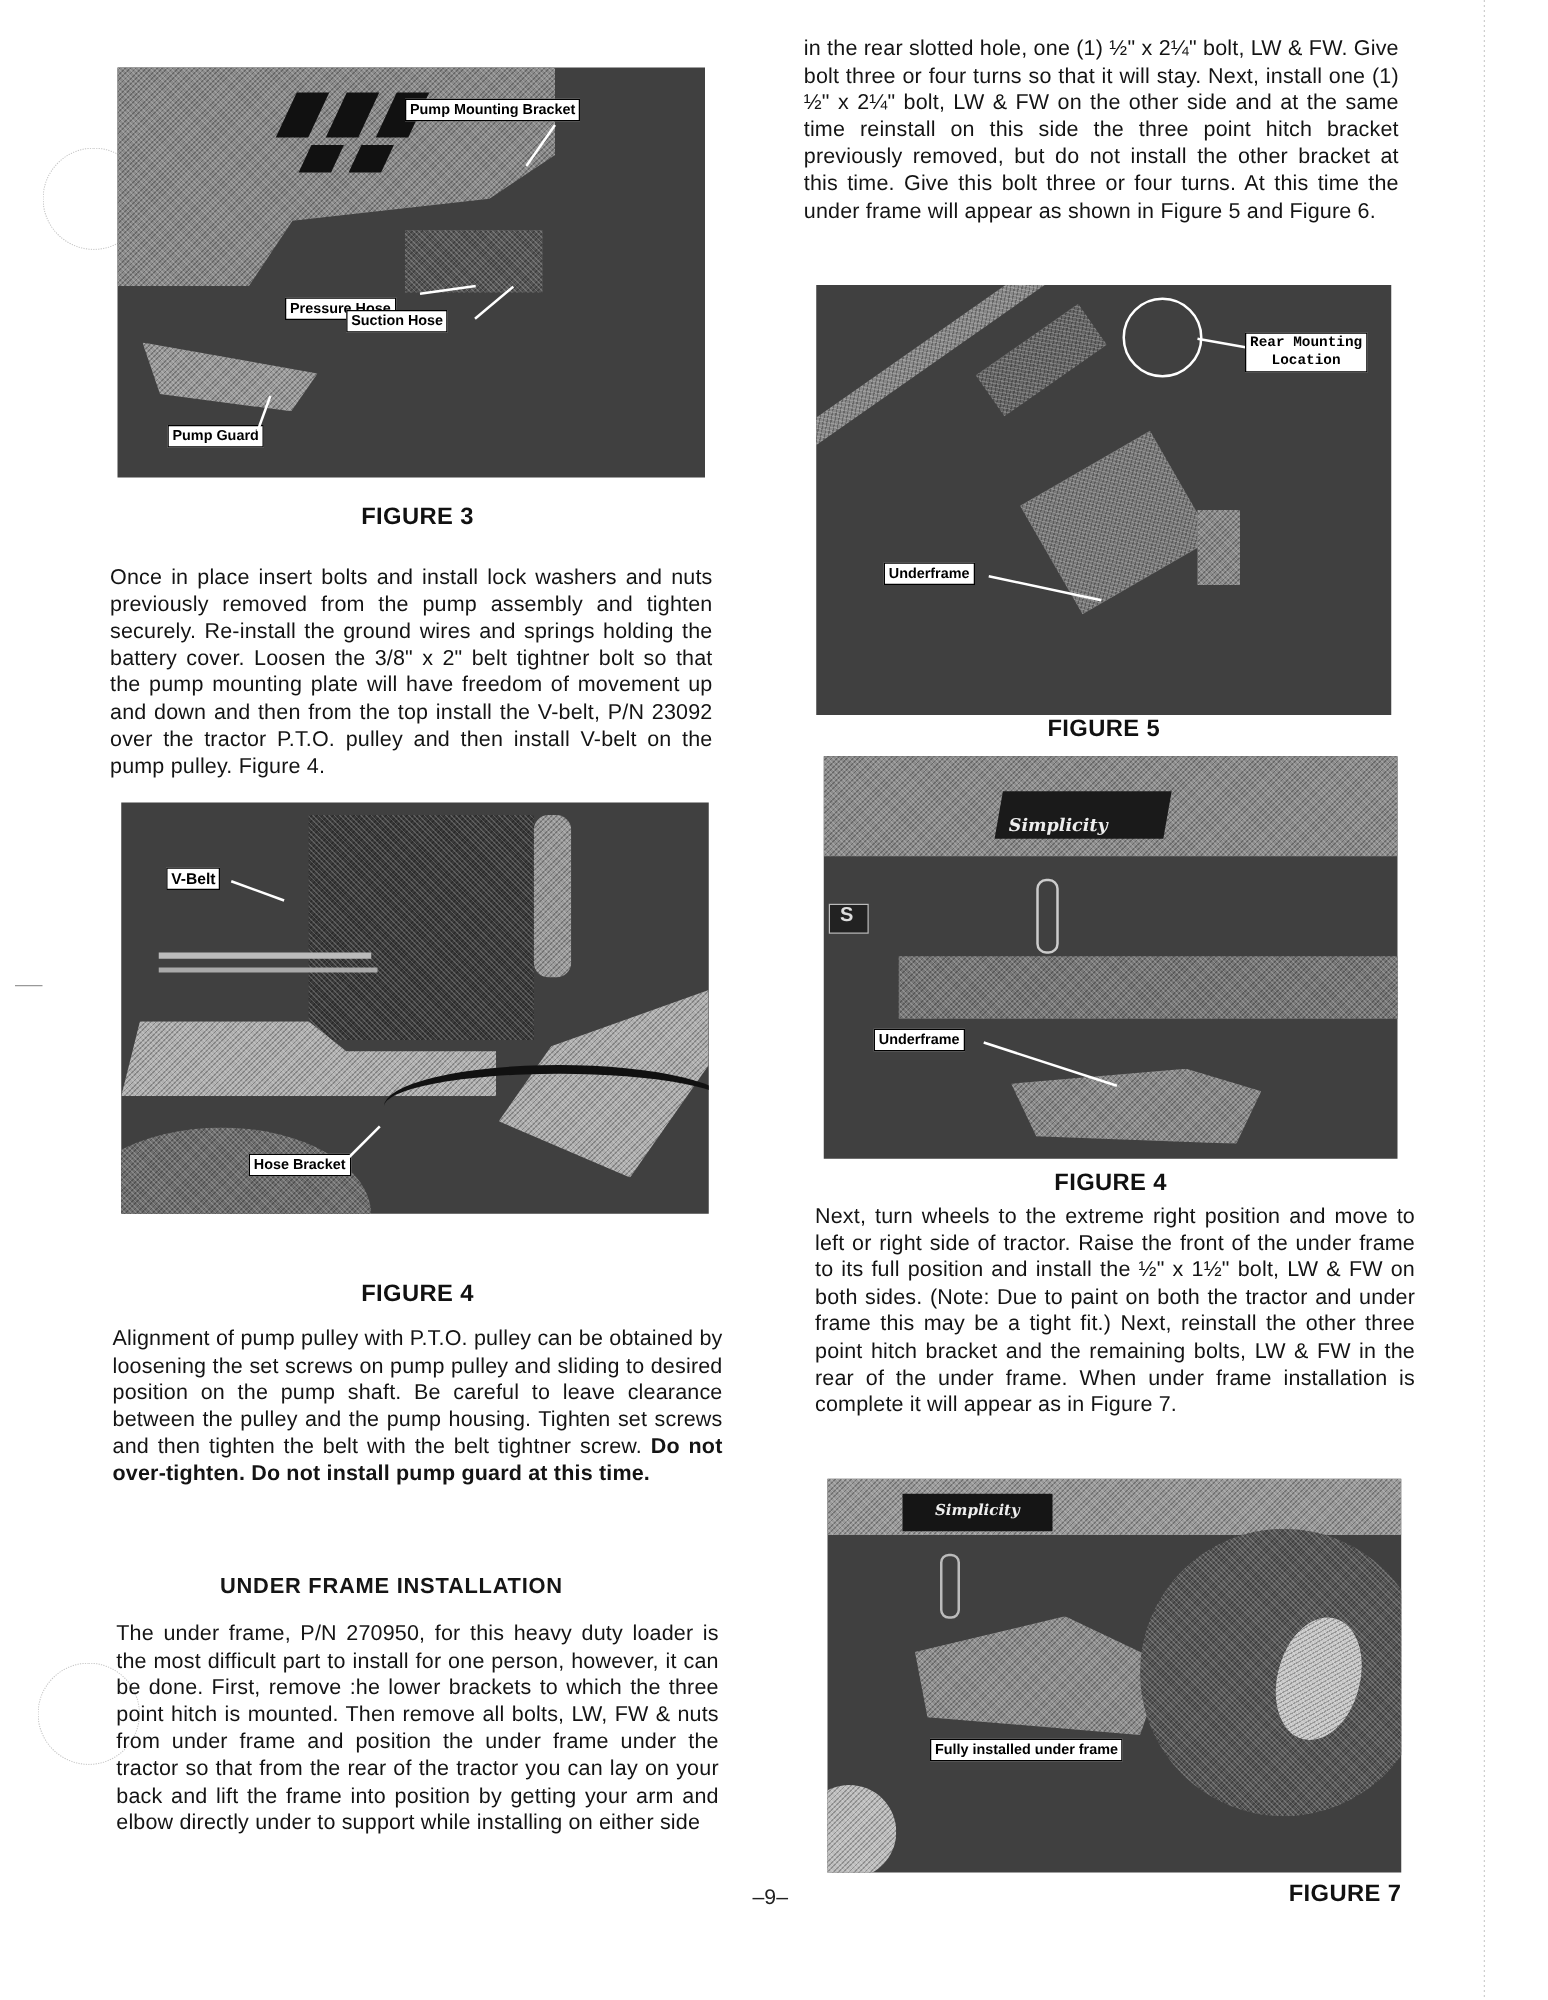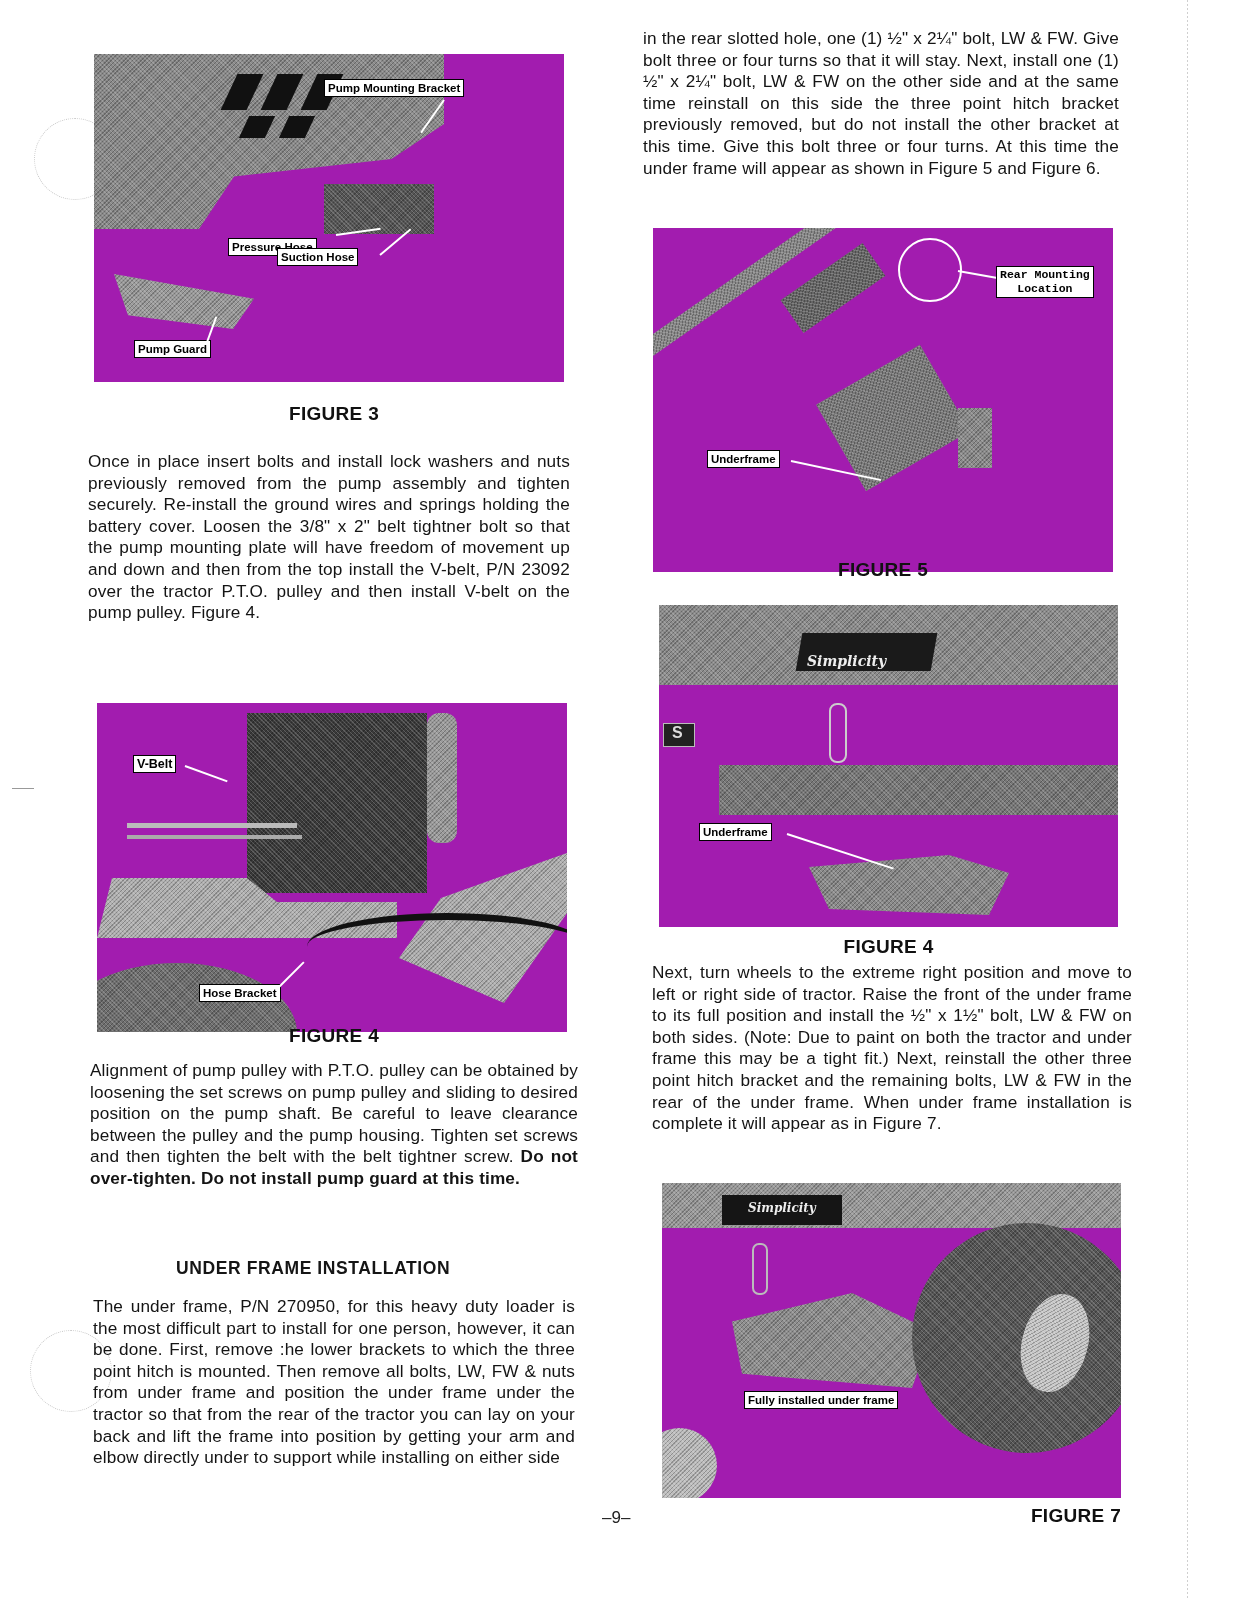--- a/index.html
+++ b/index.html
@@ -15,21 +15,21 @@
   }
   .para b { font-weight:700; }
   .caption {
     position:absolute; font-weight:700; font-size:19px; letter-spacing:0.3px;
     color:#111; text-align:center;
   }
   .heading {
     position:absolute; font-weight:700; font-size:17.5px; letter-spacing:0.6px; color:#151515;
   }
   .photo {
-    position:absolute; overflow:hidden; background:#a21caf;
+    position:absolute; overflow:hidden; background:#404040;
   }
   .photo .shape { position:absolute; }
   .grain {
     background-image:
       repeating-linear-gradient(45deg, rgba(255,255,255,0.18) 0 1px, transparent 1px 3px),
       repeating-linear-gradient(-45deg, rgba(0,0,0,0.25) 0 1px, transparent 1px 3px);
   }
   .lbl {
     position:absolute; background:#fff; color:#000; font-weight:700;
     font-size:11.5px; line-height:14px; padding:1px 3px; white-space:nowrap;
@@ -66,21 +66,21 @@
     <div class="arrow" style="left:242px;top:180px;width:45px;transform:rotate(-8deg);"></div>
     <div class="lbl" style="left:183px;top:194px;">Suction Hose</div>
     <div class="arrow" style="left:286px;top:200px;width:40px;transform:rotate(-40deg);"></div>
     <div class="lbl" style="left:40px;top:286px;">Pump Guard</div>
     <div class="arrow" style="left:112px;top:290px;width:30px;transform:rotate(-70deg);"></div>
   </div>
   <div class="caption" style="left:94px;top:403px;width:480px;">FIGURE 3</div>
 
   <div class="para" style="left:88px;top:451px;width:482px;">Once in place insert bolts and install lock washers and nuts previously removed from the pump assembly and tighten securely.  Re-install the ground wires and springs holding the battery cover.  Loosen the 3/8" x 2" belt tightner bolt so that the pump mounting plate will have freedom of movement up and down and then from the top install the V-belt, P/N 23092 over the tractor P.T.O. pulley and then install V-belt on the pump pulley.  Figure 4.</div>
 
-  <div class="photo" style="left:97px;top:703px;width:470px;height:329px;">
+  <div class="photo" style="left:97px;top:642px;width:470px;height:329px;">
     <div class="shape grain" style="left:150px;top:10px;width:180px;height:180px;background-color:#3a3a3a;"></div>
     <div class="shape grain" style="left:330px;top:10px;width:30px;height:130px;background-color:#9a9a9a;border-radius:12px;"></div>
     <div class="shape" style="left:30px;top:120px;width:170px;height:5px;background:#bbb;"></div>
     <div class="shape" style="left:30px;top:132px;width:175px;height:4px;background:#aaa;"></div>
     <div class="shape grain" style="left:0;top:175px;width:300px;height:60px;background-color:#b0b0b0;clip-path:polygon(5% 0,50% 0,60% 40%,100% 40%,100% 100%,0 100%);"></div>
     <div class="shape grain" style="left:260px;top:150px;width:210px;height:150px;background-color:#aeaeae;clip-path:polygon(40% 30%,100% 0,100% 40%,70% 100%,20% 70%);"></div>
     <div class="shape grain" style="left:-40px;top:260px;width:240px;height:140px;background-color:#6e6e6e;border-radius:50%;"></div>
     <div class="shape" style="left:210px;top:210px;width:280px;height:60px;border-top:7px solid #111;border-radius:60% 60% 0 0;"></div>
     <div class="lbl" style="left:36px;top:52px;font-size:12.5px;">V-Belt</div>
     <div class="arrow" style="left:88px;top:62px;width:45px;transform:rotate(20deg);"></div>
@@ -111,21 +111,21 @@
     <div class="shape grain" style="left:305px;top:180px;width:34px;height:60px;background-color:#8a8a8a;"></div>
     <div class="shape" style="left:245px;top:10px;width:60px;height:60px;border:2px solid #fff;border-radius:50%;"></div>
     <div class="arrow" style="left:305px;top:42px;width:40px;transform:rotate(10deg);"></div>
     <div class="lbl" style="left:343px;top:38px;line-height:14px;font-family:Liberation Mono, monospace;">
       <div>Rear Mounting</div>
       <div>Location</div>
     </div>
     <div class="lbl" style="left:54px;top:222px;">Underframe</div>
     <div class="arrow" style="left:138px;top:232px;width:92px;transform:rotate(12deg);"></div>
   </div>
-  <div class="caption" style="left:653px;top:559px;width:460px;">FIGURE 5</div>
+  <div class="caption" style="left:653px;top:573px;width:460px;">FIGURE 5</div>
 
   <div class="photo" style="left:659px;top:605px;width:459px;height:322px;">
     <div class="shape grain" style="left:0;top:0;width:459px;height:80px;background-color:#8c8c8c;"></div>
     <div class="shape" style="left:140px;top:28px;width:135px;height:38px;background:#1a1a1a;transform:skewX(-10deg);"></div>
     <div class="abs" style="left:148px;top:48px;color:#eee;font-style:italic;font-weight:700;font-size:14px;font-family:'DejaVu Serif',serif;">Simplicity</div>
     <div class="shape" style="left:4px;top:118px;width:30px;height:22px;background:#222;border:1px solid #bbb;"></div>
     <div class="abs" style="left:13px;top:119px;color:#ddd;font-weight:700;font-size:16px;">S</div>
     <div class="shape" style="left:170px;top:98px;width:14px;height:56px;border:2px solid #ccc;border-radius:8px;"></div>
     <div class="shape grain" style="left:60px;top:160px;width:400px;height:50px;background-color:#777;"></div>
     <div class="shape grain" style="left:150px;top:250px;width:200px;height:60px;background-color:#8a8a8a;clip-path:polygon(0 20%,70% 0,100% 30%,90% 100%,10% 90%);"></div>

